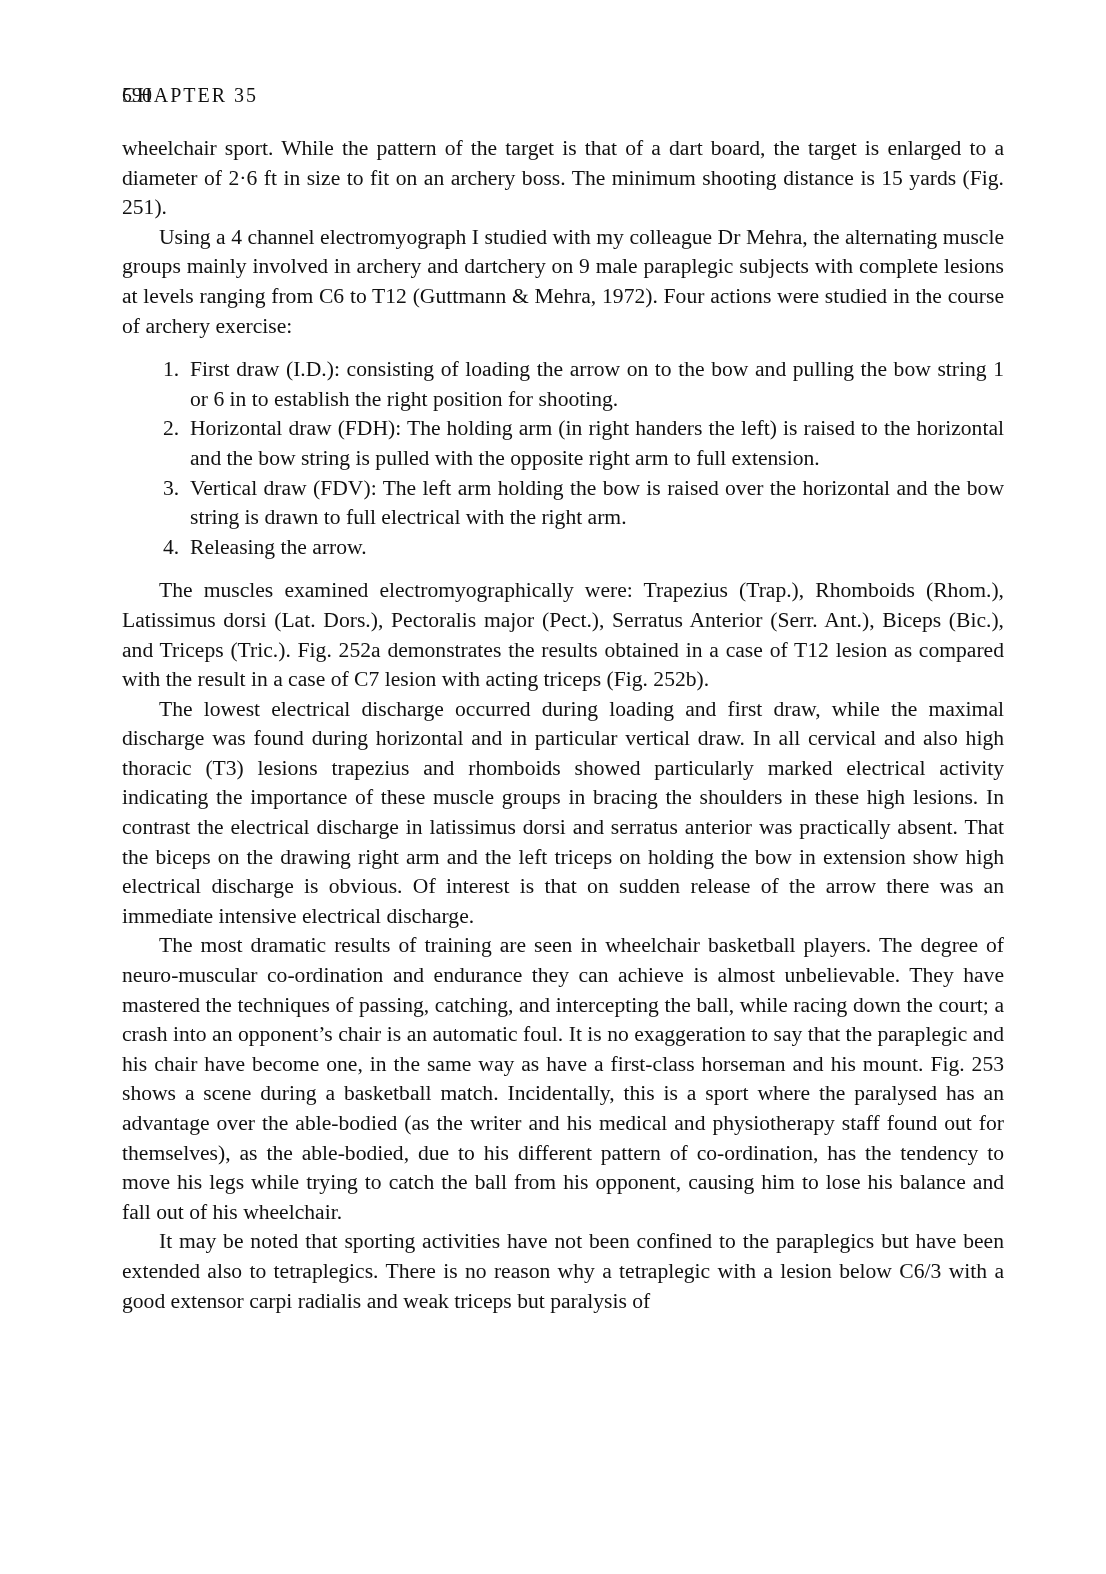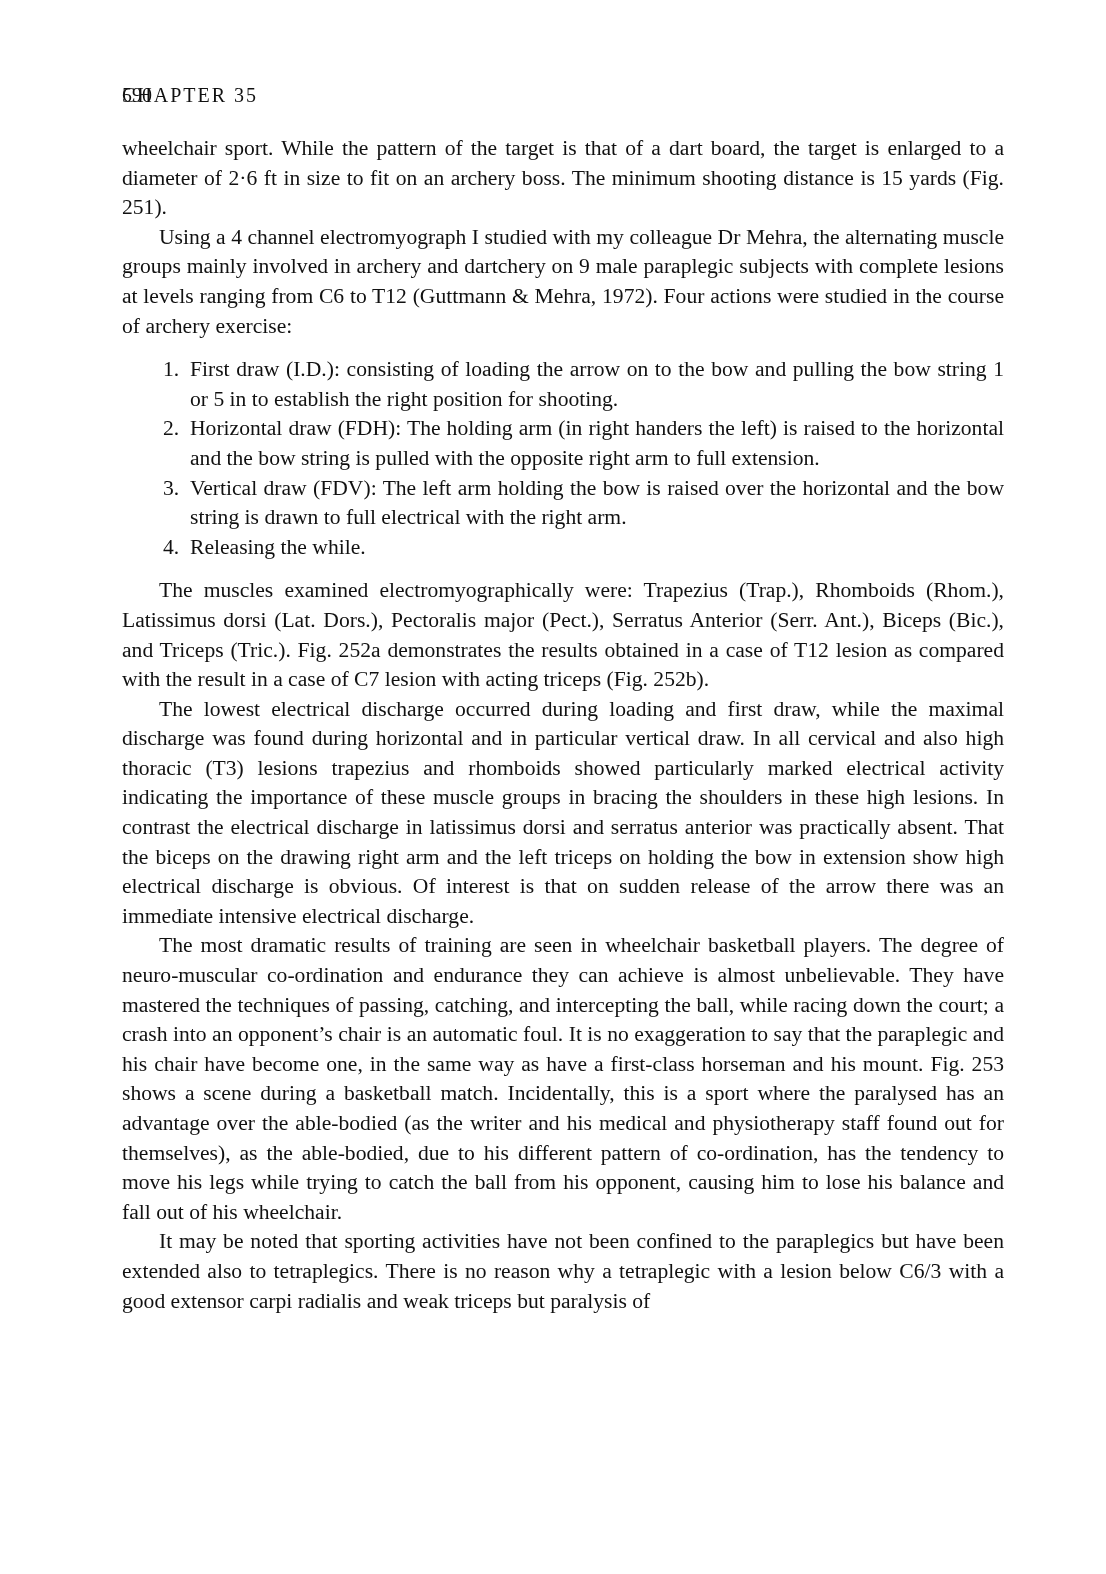--- a/index.html
+++ b/index.html
@@ -28,33 +28,33 @@
     <span class="chapter-title">CHAPTER 35</span>
   </div>
 
   <div class="body-text">
     <p class="para">wheelchair sport. While the pattern of the target is that of a dart board, the target is enlarged to a diameter of 2·6 ft in size to fit on an archery boss. The minimum shooting distance is 15 yards (Fig. 251).</p>
     <p class="para indent">Using a 4 channel electromyograph I studied with my colleague Dr Mehra, the alternating muscle groups mainly involved in archery and dartchery on 9 male paraplegic subjects with complete lesions at levels ranging from C6 to T12 (Guttmann &amp; Mehra, 1972).  Four actions were studied in the course of archery exercise:</p>
 
     <ol class="list">
       <li class="list-item">
         <span class="list-num">1.</span>
-        <span>First draw (I.D.): consisting of loading the arrow on to the bow and pulling the bow string 1 or 5 in to establish the right position for shooting.</span>
+        <span>First draw (I.D.): consisting of loading the arrow on to the bow and pulling the bow string 1 or 6 in to establish the right position for shooting.</span>
       </li>
       <li class="list-item">
         <span class="list-num">2.</span>
         <span>Horizontal draw (FDH): The holding arm (in right handers the left) is raised to the horizontal and the bow string is pulled with the opposite right arm to full extension.</span>
       </li>
       <li class="list-item">
         <span class="list-num">3.</span>
         <span>Vertical draw (FDV): The left arm holding the bow is raised over the horizontal and the bow string is drawn to full electrical with the right arm.</span>
       </li>
       <li class="list-item">
         <span class="list-num">4.</span>
-        <span>Releasing the while.</span>
+        <span>Releasing the arrow.</span>
       </li>
     </ol>
 
     <p class="para indent">The muscles examined electromyographically were: Trapezius (Trap.), Rhomboids (Rhom.), Latissimus dorsi (Lat. Dors.), Pectoralis major (Pect.), Serratus Anterior (Serr. Ant.), Biceps (Bic.), and Triceps (Tric.). Fig. 252a demonstrates the results obtained in a case of T12 lesion as compared with the result in a case of C7 lesion with acting triceps (Fig. 252b).</p>
     <p class="para indent">The lowest electrical discharge occurred during loading and first draw, while the maximal discharge was found during horizontal and in particular vertical draw. In all cervical and also high thoracic (T3) lesions trapezius and rhomboids showed particularly marked electrical activity indicating the importance of these muscle groups in bracing the shoulders in these high lesions. In contrast the electrical discharge in latissimus dorsi and serratus anterior was practically absent. That the biceps on the drawing right arm and the left triceps on holding the bow in extension show high electrical discharge is obvious. Of interest is that on sudden release of the arrow there was an immediate intensive electrical discharge.</p>
     <p class="para indent">The most dramatic results of training are seen in wheelchair basketball players. The degree of neuro-muscular co-ordination and endurance they can achieve is almost unbelievable. They have mastered the techniques of passing, catching, and intercepting the ball, while racing down the court; a crash into an opponent’s chair is an automatic foul. It is no exaggeration to say that the paraplegic and his chair have become one, in the same way as have a first-class horseman and his mount. Fig. 253 shows a scene during a basketball match. Incidentally, this is a sport where the paralysed has an advantage over the able-bodied (as the writer and his medical and physiotherapy staff found out for themselves), as the able-bodied, due to his different pattern of co-ordination, has the tendency to move his legs while trying to catch the ball from his opponent, causing him to lose his balance and fall out of his wheelchair.</p>
     <p class="para indent">It may be noted that sporting activities have not been confined to the paraplegics but have been extended also to tetraplegics. There is no reason why a tetraplegic with a lesion below C6/3 with a good extensor carpi radialis and weak triceps but paralysis of</p>
   </div>
 </div>
 

